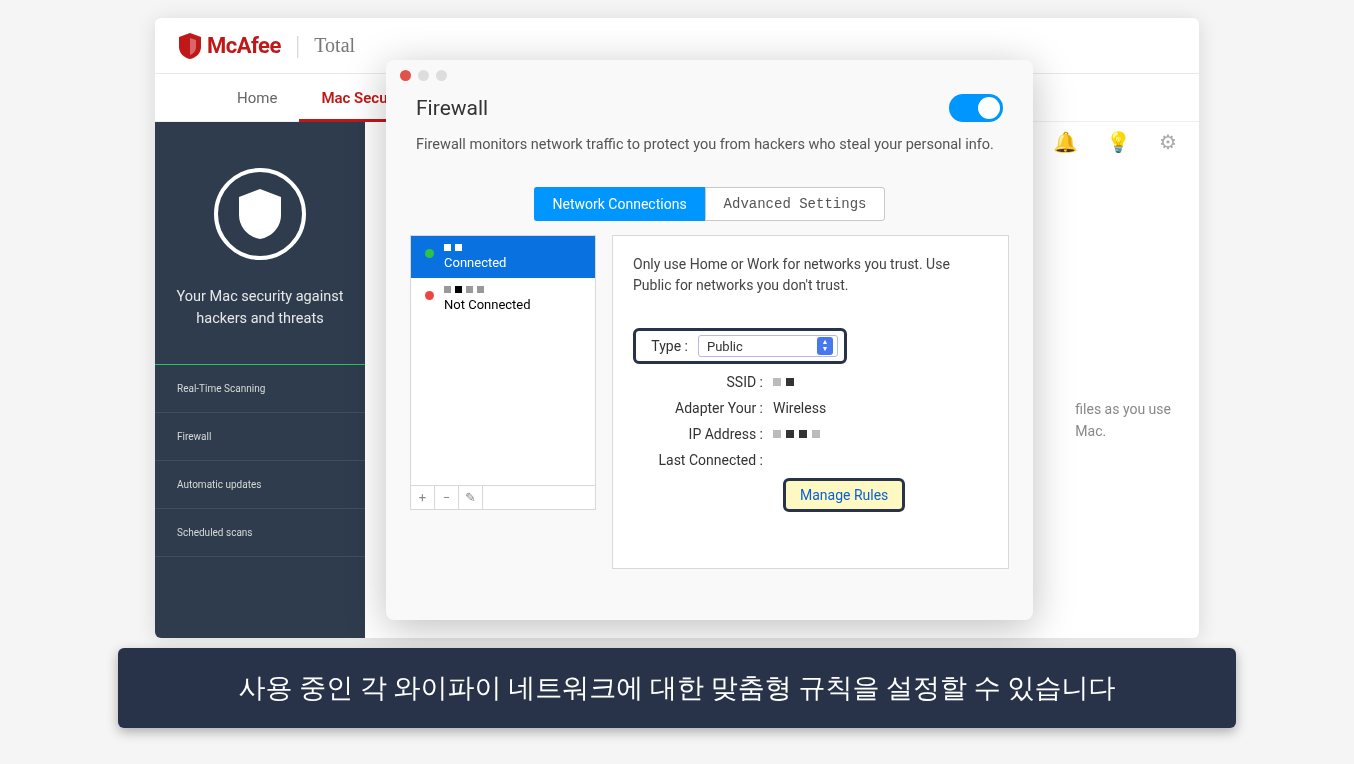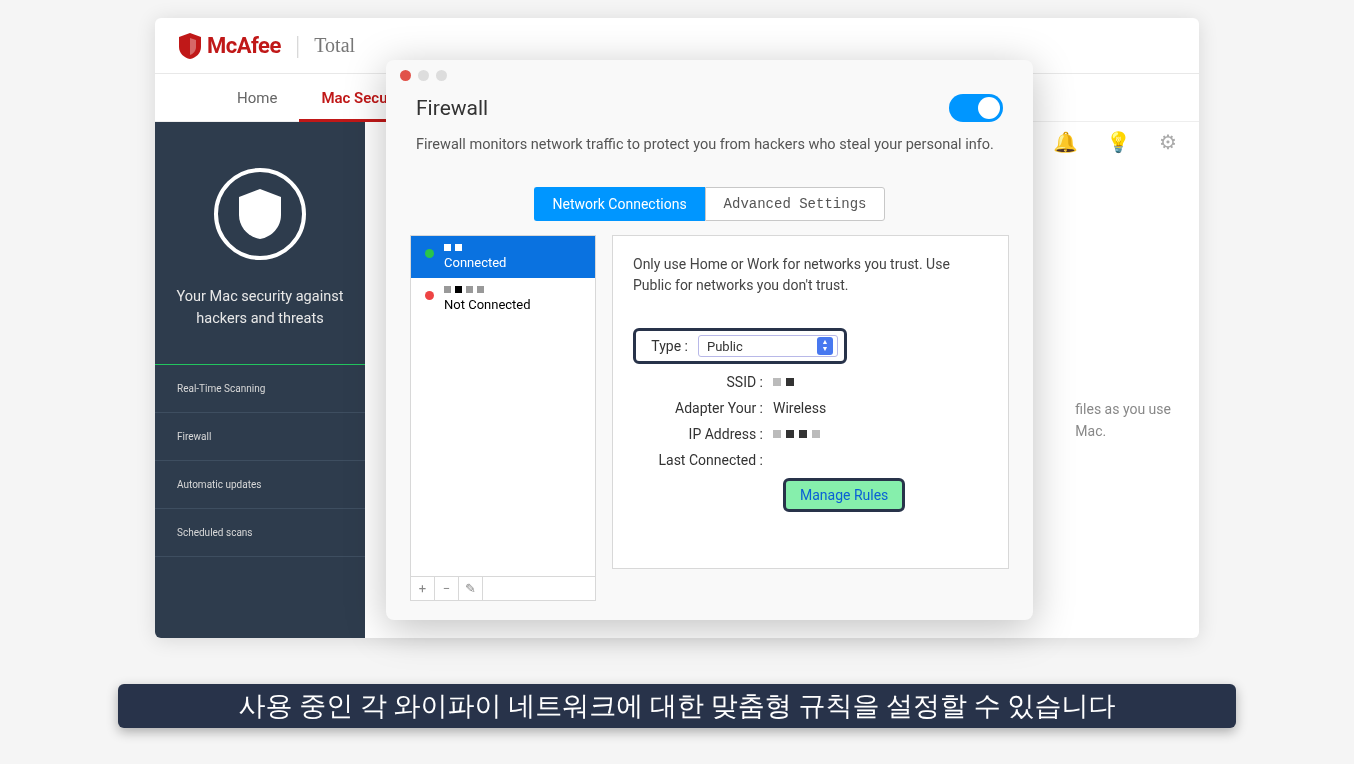--- a/index.html
+++ b/index.html
@@ -166,21 +166,21 @@
 
 .panel-row {
   display: flex;
   gap: 16px;
   padding: 0 24px;
 }
 .conn-list {
   width: 186px;
   border: 1px solid #d8d8d8;
   background: white;
-  height: 366px;
+  height: 275px;
   display: flex;
   flex-direction: column;
 }
 .conn-item {
   padding: 8px 14px;
   display: flex;
   align-items: flex-start;
   gap: 10px;
 }
 .conn-item.selected { background: #0a72e0; color: white; }
@@ -259,34 +259,34 @@
 }
 .masked-val { display: flex; gap: 5px; align-items: center; }
 .mask-sq-v { width: 8px; height: 8px; background: #333; }
 .mask-sq-v.light { background: #bbb; }
 .manage-btn {
   border: 3px solid #28334a;
   border-radius: 6px;
   padding: 6px 14px;
   color: #0a5fd6;
   font-size: 14px;
-  background: #86efac;
+  background: #fef9c3;
   cursor: pointer;
   margin-left: 150px;
   display: inline-block;
 }
 
 .caption-bar {
   position: absolute;
   left: 118px; right: 118px;
   bottom: 36px;
   background: #28334a;
   color: white;
   font-size: 27px;
-  padding: 4px 30px;
+  padding: 22px 30px;
   text-align: center;
   border-radius: 6px;
   box-shadow: 0 4px 12px rgba(0,0,0,0.3);
 }
 </style>
 </head>
 <body>
 
 <div class="main-window">
   <div class="header">

